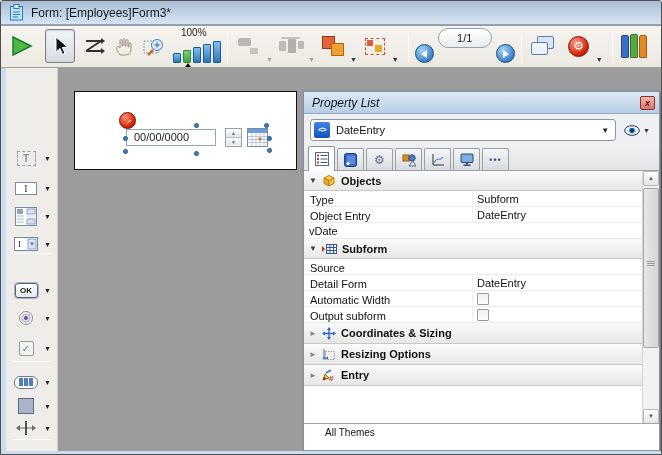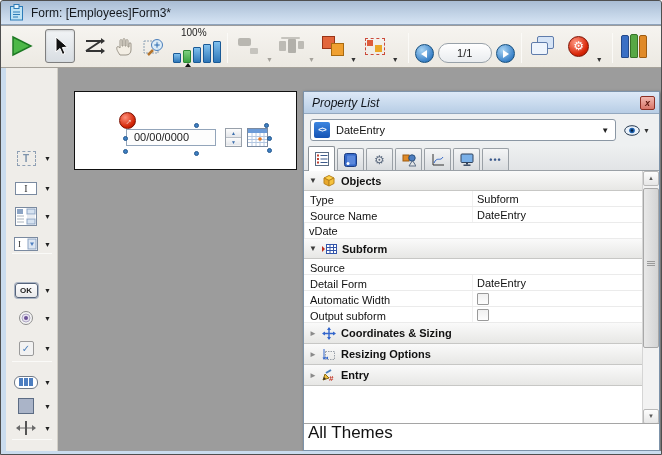--- a/index.html
+++ b/index.html
@@ -34,21 +34,21 @@
   .lvl { position:relative; width:22px; height:20px; }
   .lvl .bk { position:absolute; left:0; top:0; width:13px; height:13px; background:#e2663c; border:1px solid #993417; }
   .lvl .fr { position:absolute; right:0; bottom:0; width:13px; height:13px; background:#f0a030; border:1px solid #a86a10; }
   .grp { position:relative; width:20px; height:17px; border:1px dashed #cc4b3b; }
   .grp .r1 { position:absolute; left:1px; top:1px; width:6px; height:6px; background:#dd5b3b; }
   .grp .r2 { position:absolute; right:2px; bottom:2px; width:7px; height:7px; background:#eaa727; }
   .navc { width:19px; height:19px; border-radius:50%; background:radial-gradient(circle at 35% 30%,#a8d4f4,#3b82c8 70%,#1d5d9e); border:1px solid #17507f; display:flex; align-items:center; justify-content:center; }
   .navc .tri { width:0; height:0; }
   .navc .tl { border-top:4px solid transparent; border-bottom:4px solid transparent; border-right:6px solid #fff; margin-right:1px; }
   .navc .tr { border-top:4px solid transparent; border-bottom:4px solid transparent; border-left:6px solid #fff; margin-left:1px; }
-  .pagepill { width:54px; height:20px; margin:0 4px; background:linear-gradient(180deg,#fff,#e9ecef); border:1px solid #98a1a9; border-radius:10px; font-size:11px; color:#222; display:flex; align-items:center; justify-content:center; }
+  .pagepill { width:54px; height:20px; margin:15px 4px; background:linear-gradient(180deg,#fff,#e9ecef); border:1px solid #98a1a9; border-radius:10px; font-size:11px; color:#222; display:flex; align-items:center; justify-content:center; }
   .pages { position:relative; width:24px; height:20px; }
   .pages i { position:absolute; border:1px solid #5f7cab; border-radius:2px; }
   .pages .b { left:6px; top:0; width:17px; height:13px; background:#d6e4f6; }
   .pages .f { left:0; top:6px; width:17px; height:13px; background:#eef4fc; }
   .gear { width:21px; height:21px; border-radius:50%; background:radial-gradient(circle at 35% 30%,#ff9a86,#d92608 65%,#9c1400); border:1px solid #7c0f00; color:#fff; font-size:12px; line-height:19px; text-align:center; }
   .books { display:flex; align-items:flex-end; gap:1px; height:24px; }
   .books i { width:8px; border-radius:2px 2px 1px 1px; }
   .books .b1 { height:23px; background:#3a6fc4; border:1px solid #24498a; }
   .books .b2 { height:24px; background:#57a845; border:1px solid #377328; }
   .books .b3 { height:23px; background:#e08a28; border:1px solid #9e5c12; }
@@ -102,21 +102,21 @@
   .psec .nm { font-size:11px; font-weight:bold; color:#111; margin-left:5px; }
   .prow { height:16px; display:flex; border-bottom:1px solid #ebebeb; }
   .prow .pl { width:168px; font-size:11px; color:#111; padding-left:6px; line-height:18px; }
   .prow .pv { flex:1; font-size:11px; color:#111; line-height:18px; border-left:1px solid #f0f0f0; padding-left:4px; display:flex; align-items:center; }
   .cb { width:12px; height:12px; border:1px solid #9a9a9a; background:linear-gradient(180deg,#f0f0f0,#fdfdfd); border-radius:1px; }
   .vscroll { position:absolute; right:0; top:0; width:17px; height:253px; background:#f2f2f2; border-left:1px solid #d5d5d5; }
   .sbtn { position:absolute; left:0; width:16px; height:15px; background:linear-gradient(180deg,#fdfdfd,#e6e6e6); border:1px solid #b9b9b9; border-radius:2px; font-size:6px; color:#5a5a5a; text-align:center; line-height:13px; }
   .sthumb { position:absolute; left:0; top:17px; width:16px; height:160px; background:linear-gradient(90deg,#e8e8e8,#d4d4d4); border:1px solid #a8a8a8; border-radius:2px; }
   .sthumb i { display:block; width:8px; height:1px; background:#9a9a9a; margin:1px auto; }
   .sthumb .grp0 { margin-top:72px; }
-  .pfoot { height:26px; background:#fff; font-size:17px; color:#111; line-height:18px; padding-left:4px; }
+  .pfoot { height:26px; background:#fff; font-size:10px; color:#111; line-height:18px; padding-left:21px; }
 
   svg { display:block; }
 </style>
 </head>
 <body>
 
 <div class="window">
 
   <div class="titlebar">
     <svg width="15" height="17">
@@ -433,21 +433,21 @@
               <polygon points="2,4 7,6.5 7,12 2,9.5" fill="#e8a82c" stroke="#b8821c"></polygon>
               <polygon points="12,4 7,6.5 7,12 12,9.5" fill="#f6c23c" stroke="#b8821c"></polygon>
             </svg>
           <span class="nm">Objects</span>
         </div>
         <div class="prow">
           <span class="pl">Type</span>
           <span class="pv">Subform</span>
         </div>
         <div class="prow">
-          <span class="pl">Source Name</span>
+          <span class="pl">Object Entry</span>
           <span class="pv">DateEntry</span>
         </div>
         <div class="prow">
           <span class="pv">vDate</span>
         </div>
         <div class="psec">
           <span class="tri">▼</span>
           <svg width="15" height="12">
               <polygon points="0,3 3,6 0,9" fill="#c03020"></polygon>
               <rect x="4.5" y="1.5" width="10" height="9" fill="#fff" stroke="#3355aa"></rect>

